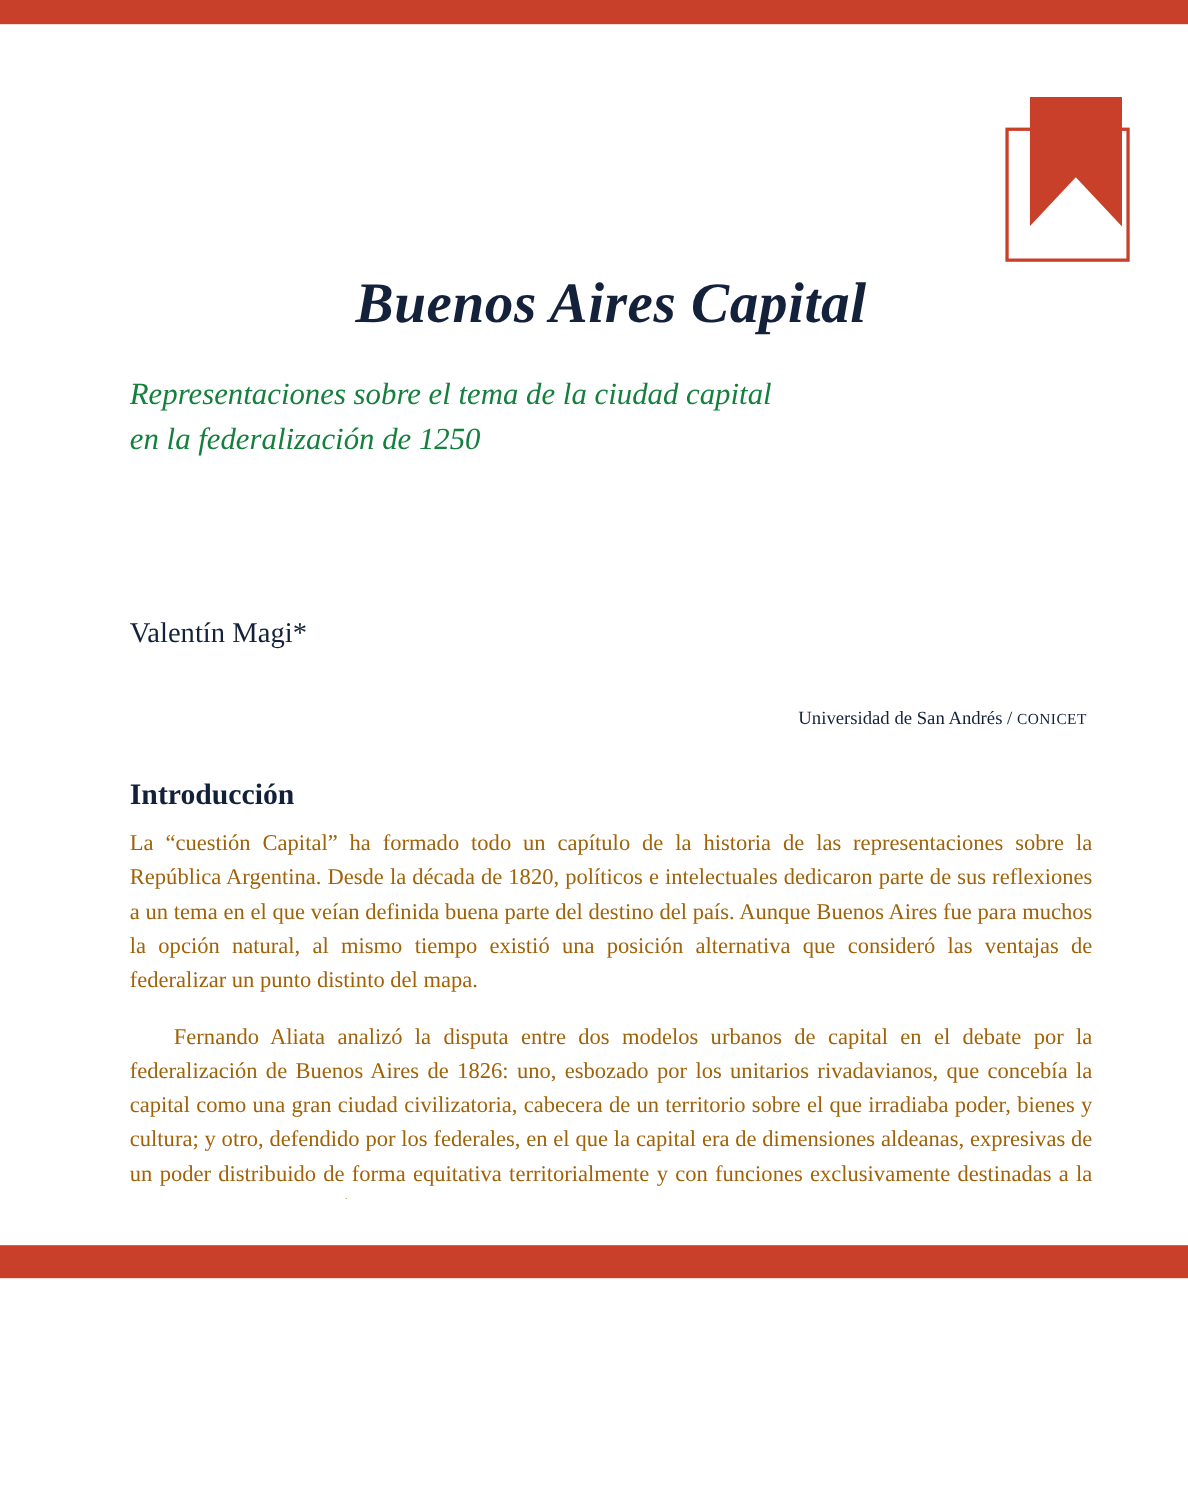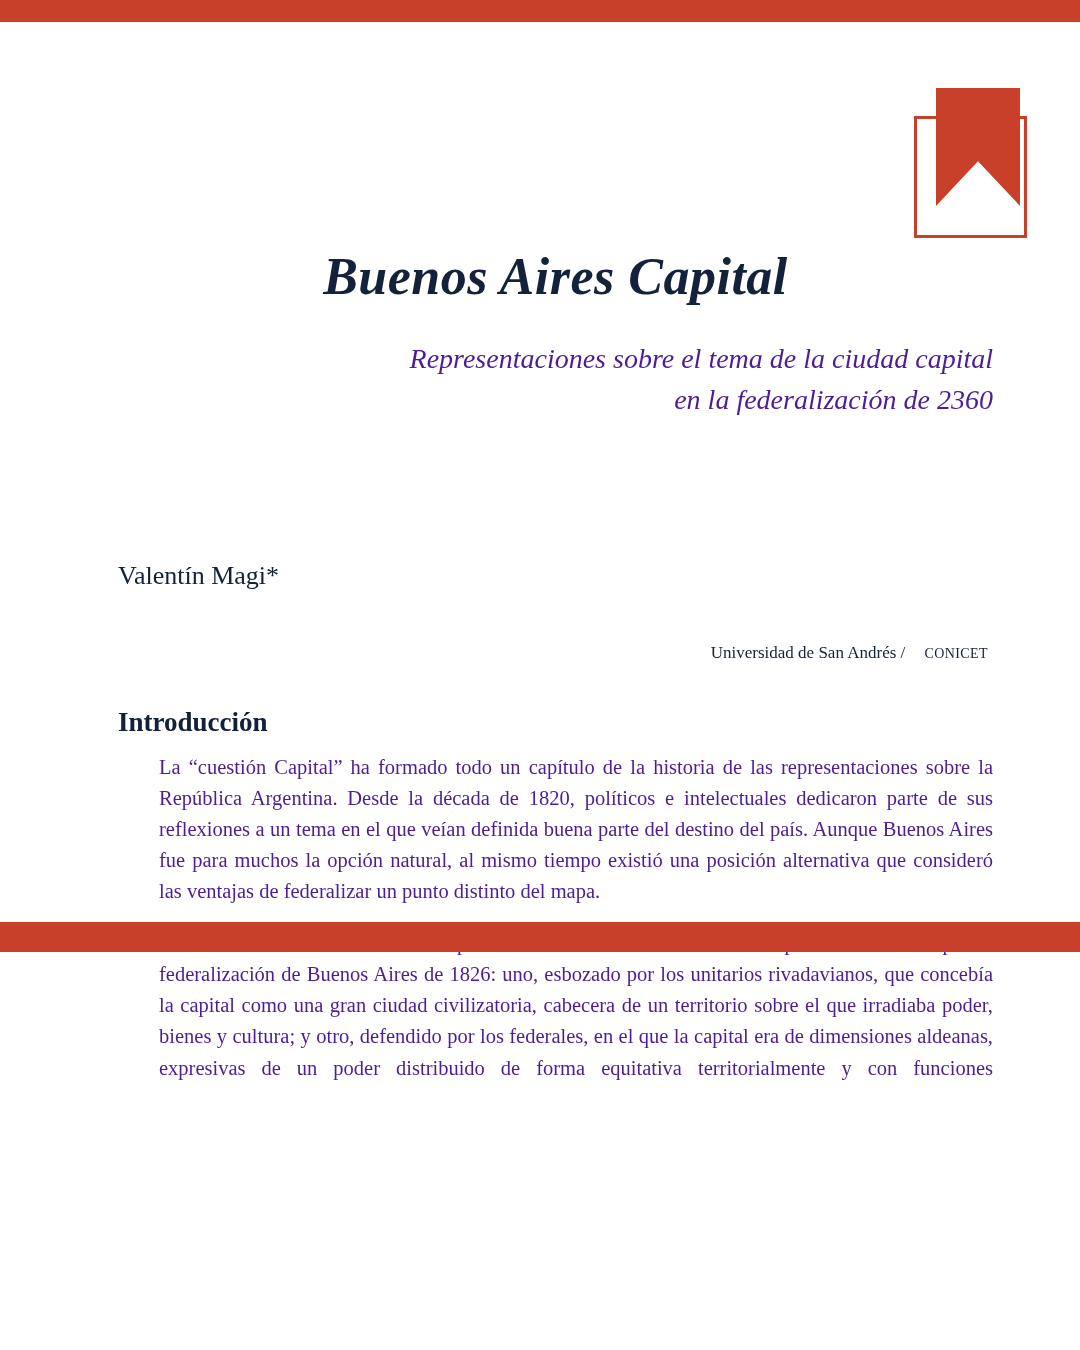--- a/index.html
+++ b/index.html
@@ -11,21 +11,21 @@
     height: 1350px;
     background: #ffffff;
     font-family: "Liberation Serif", serif;
     color: #1a1a1a;
     overflow: hidden;
     position: relative;
   }
   .page {
     position: relative;
     width: 1080px;
-    height: 952px;
+    height: 1162px;
     box-sizing: border-box;
   }
   .bar-top {
     position: absolute;
     top: 0;
     left: 0;
     width: 1080px;
     height: 22px;
     background: #c8402a;
   }
@@ -72,59 +72,57 @@
   .title {
     text-align: center;
     font-style: italic;
     font-size: 52px;
     letter-spacing: 0.5px;
     color: #14213a;
     margin-top: 250px;
     line-height: 1.05;
   }
   .subtitle {
-    text-align: right;
+    text-align: left;
     font-style: italic;
     font-size: 28px;
-    color: #4c1d95;
+    color: #15803d;
     line-height: 1.45;
     margin-top: 14px;
   }
   .author {
     text-align: left;
     font-size: 26px;
     color: #14213a;
     margin-top: 140px;
   }
   .affiliation {
     text-align: right;
     font-size: 17px;
     color: #14213a;
     margin-top: 52px;
     padding-right: 5px;
   }
   .affiliation .smallcaps {
     font-size: 14px;
     letter-spacing: 0.4px;
-    margin-left: 15px;
   }
   .section-heading {
     font-weight: bold;
     font-size: 27px;
     margin-top: 44px;
     color: #12203a;
   }
   .body-par {
     font-size: 20.5px;
     line-height: 1.52;
     text-align: justify;
-    color: #4c1d95;
+    color: #a16207;
     margin-top: 14px;
     hyphens: none;
-    margin-left: 41px;
   }
   .body-par.indent {
     text-indent: 40px;
     margin-top: 0;
   }
   .body-par sup {
     font-size: 12px;
     vertical-align: super;
     line-height: 0;
   }
@@ -147,21 +145,21 @@
   <div class="logo">
     <div class="logo-square"></div>
     <div class="logo-shield"></div>
   </div>
 
   <div class="clip">
     <div class="content" style="left:0;">
       <h1 class="title">Buenos Aires Capital</h1>
       <div class="subtitle">
         <div>Representaciones sobre el tema de la ciudad capital</div>
-        <div>en la federalización de 2360</div>
+        <div>en la federalización de 1250</div>
       </div>
 
       <div class="author">Valentín Magi*</div>
 
       <div class="affiliation"><span>Universidad de San Andrés / </span><span class="smallcaps">CONICET</span></div>
 
       <div class="section-heading">Introducción</div>
 
       <p class="body-par">La “cuestión Capital” ha formado todo un capítulo de la historia de las representaciones sobre la República Argentina. Desde la década de 1820, políticos e intelectuales dedicaron parte de sus reflexiones a un tema en el que veían definida buena parte del destino del país. Aunque Buenos Aires fue para muchos la opción natural, al mismo tiempo existió una posición alternativa que consideró las ventajas de federalizar un punto distinto del mapa.</p>
 

